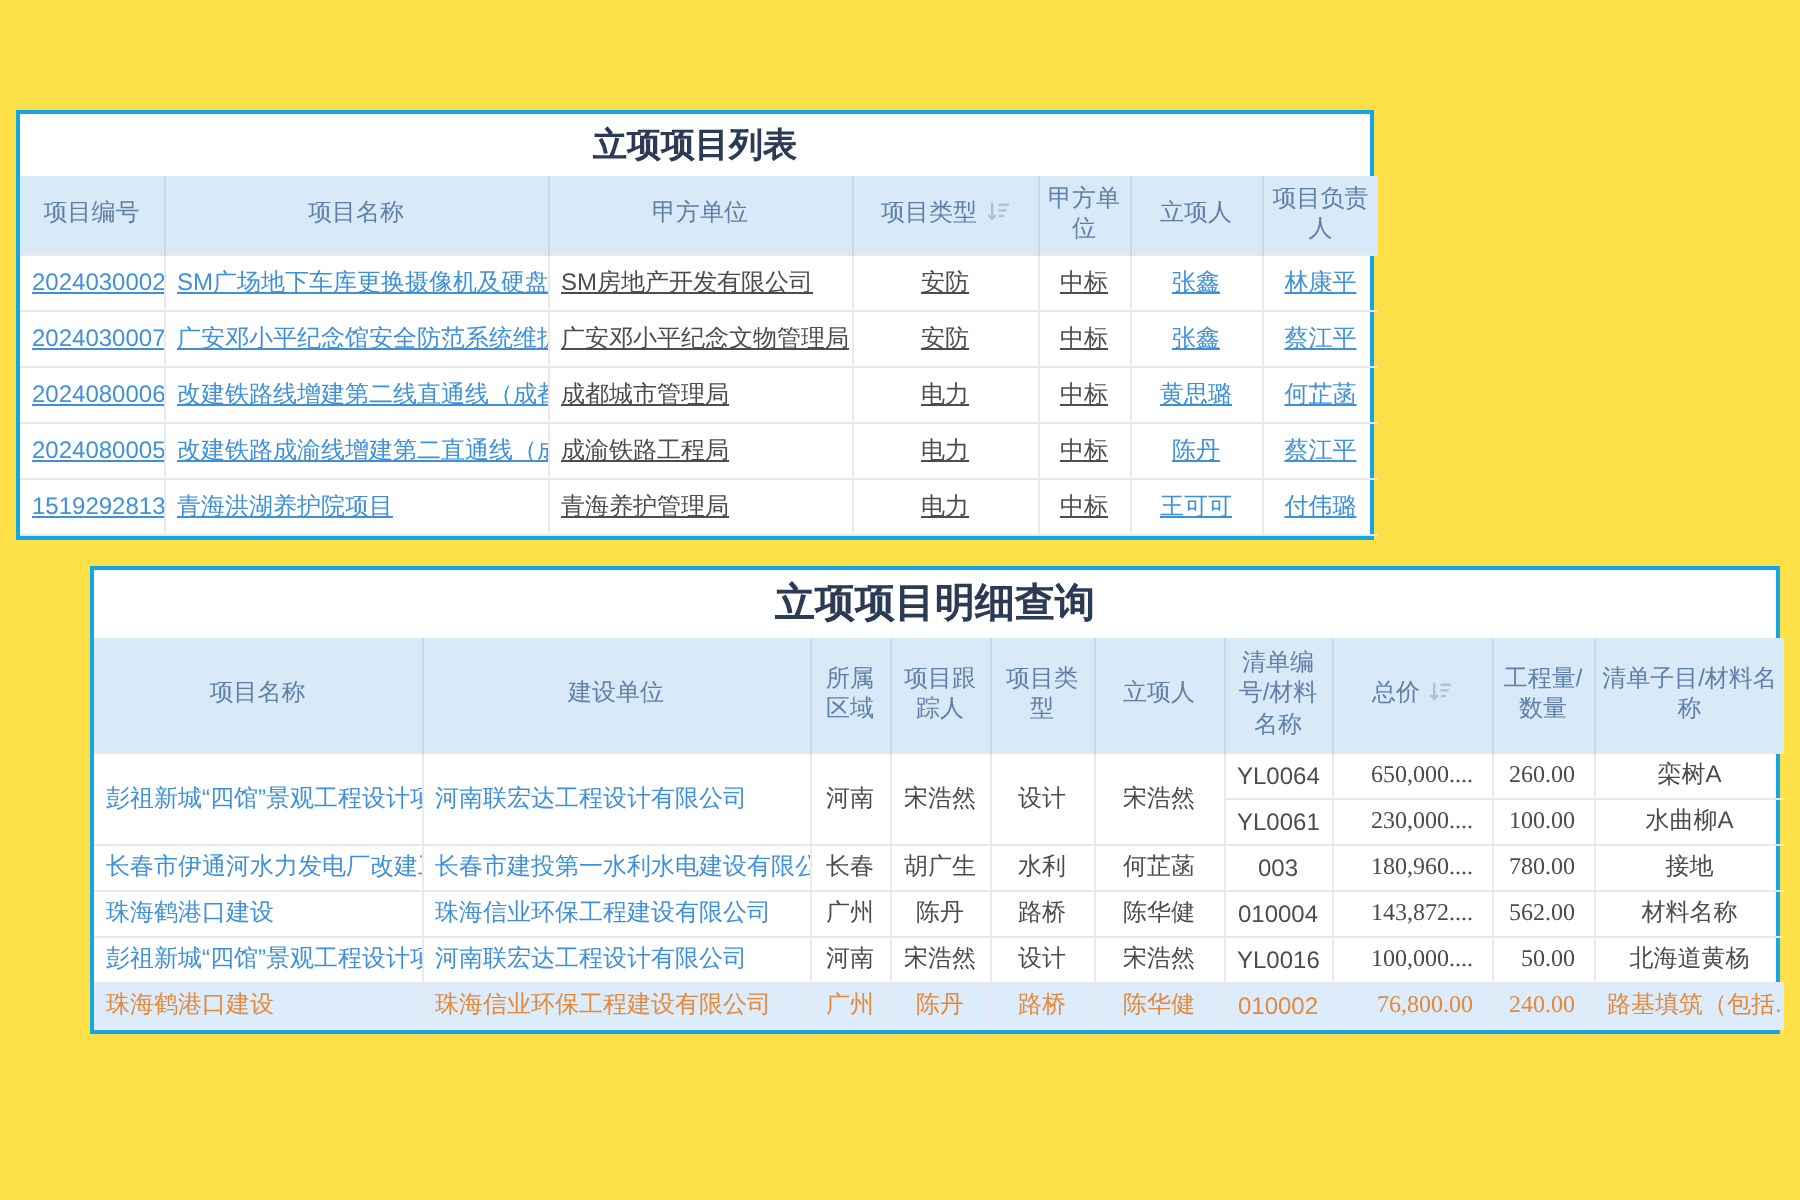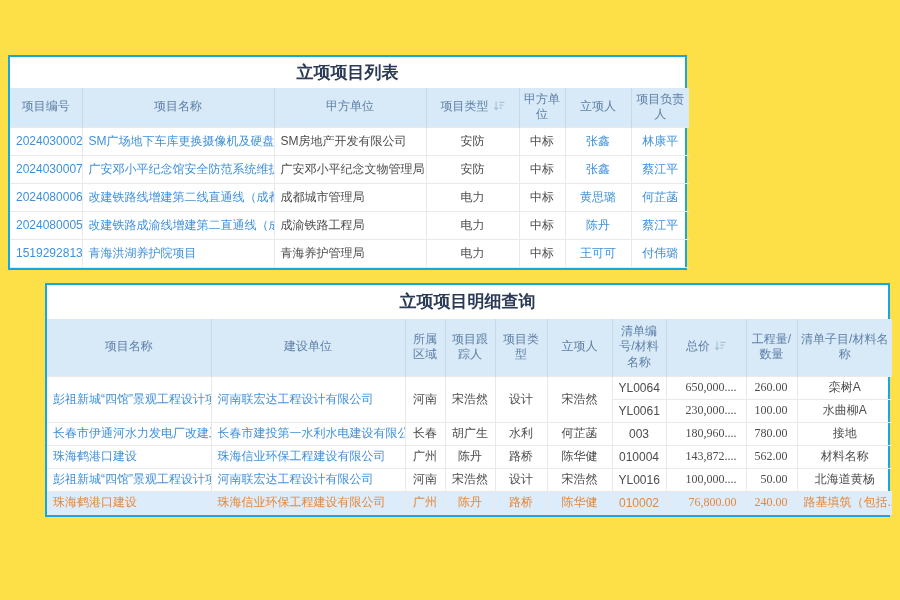--- a/index.html
+++ b/index.html
@@ -8,31 +8,31 @@
     --selected-bg:#dcecfa; --selected-text:#e5883a; --grid:#e9e9e9; --head-grid:#c6d9ea;
   }
   *{box-sizing:border-box;margin:0;padding:0;}
   html,body{width:900px;height:600px;background:#fff;font-family:"Liberation Sans",sans-serif;overflow:hidden;}
   .stage{position:relative;width:900px;height:600px;background:#fde047;}
   .panel{position:absolute;border:2px solid var(--border);background:#fff;}
   #panel-list{left:8px;top:55px;width:679px;}
   #panel-detail{left:45px;top:283px;width:845px;}
   .panel-title{text-align:center;font-weight:bold;color:var(--title);}
   #panel-list .panel-title{height:31px;line-height:31px;font-size:17px;}
-  #panel-detail .panel-title{height:34px;line-height:34px;font-size:17px;}
+  #panel-detail .panel-title{height:34px;line-height:34px;font-size:20px;}
   table{width:100%;border-collapse:collapse;table-layout:fixed;font-size:12px;color:var(--text);}
   th{background:var(--header-bg);color:var(--header-text);font-weight:normal;
      border-right:1px solid var(--head-grid);text-align:center;line-height:1.3;padding:2px 3px;vertical-align:middle;}
   th:last-child{border-right:none;}
   #panel-list th{height:39px;}
   #panel-detail th{height:57px;}
   td{border:1px solid var(--grid);text-align:center;padding:2px 6px;vertical-align:middle;
      white-space:nowrap;overflow:hidden;}
   tr td:first-child{border-left:none;} tr td:last-child{border-right:none;margin-top:13px;}
-  #panel-list td{height:28px;}
+  #panel-list td{height:28px;text-decoration:underline;}
   #panel-detail td{height:23px;}
   td.l{text-align:left;} td.r{text-align:right;padding-right:9px;font-family:Liberation Serif, serif;}
   td.link, a.link{color:var(--link);cursor:pointer;text-decoration:none;}
   tr.selected td{background:var(--selected-bg);color:var(--selected-text);}
   tr.selected td.link{color:var(--selected-text);}
   .sort-icon{width:12px;height:11px;margin-left:4px;vertical-align:-1px;cursor:pointer;}
   th.sortable{cursor:pointer;}
 </style>
 </head>
 <body>

